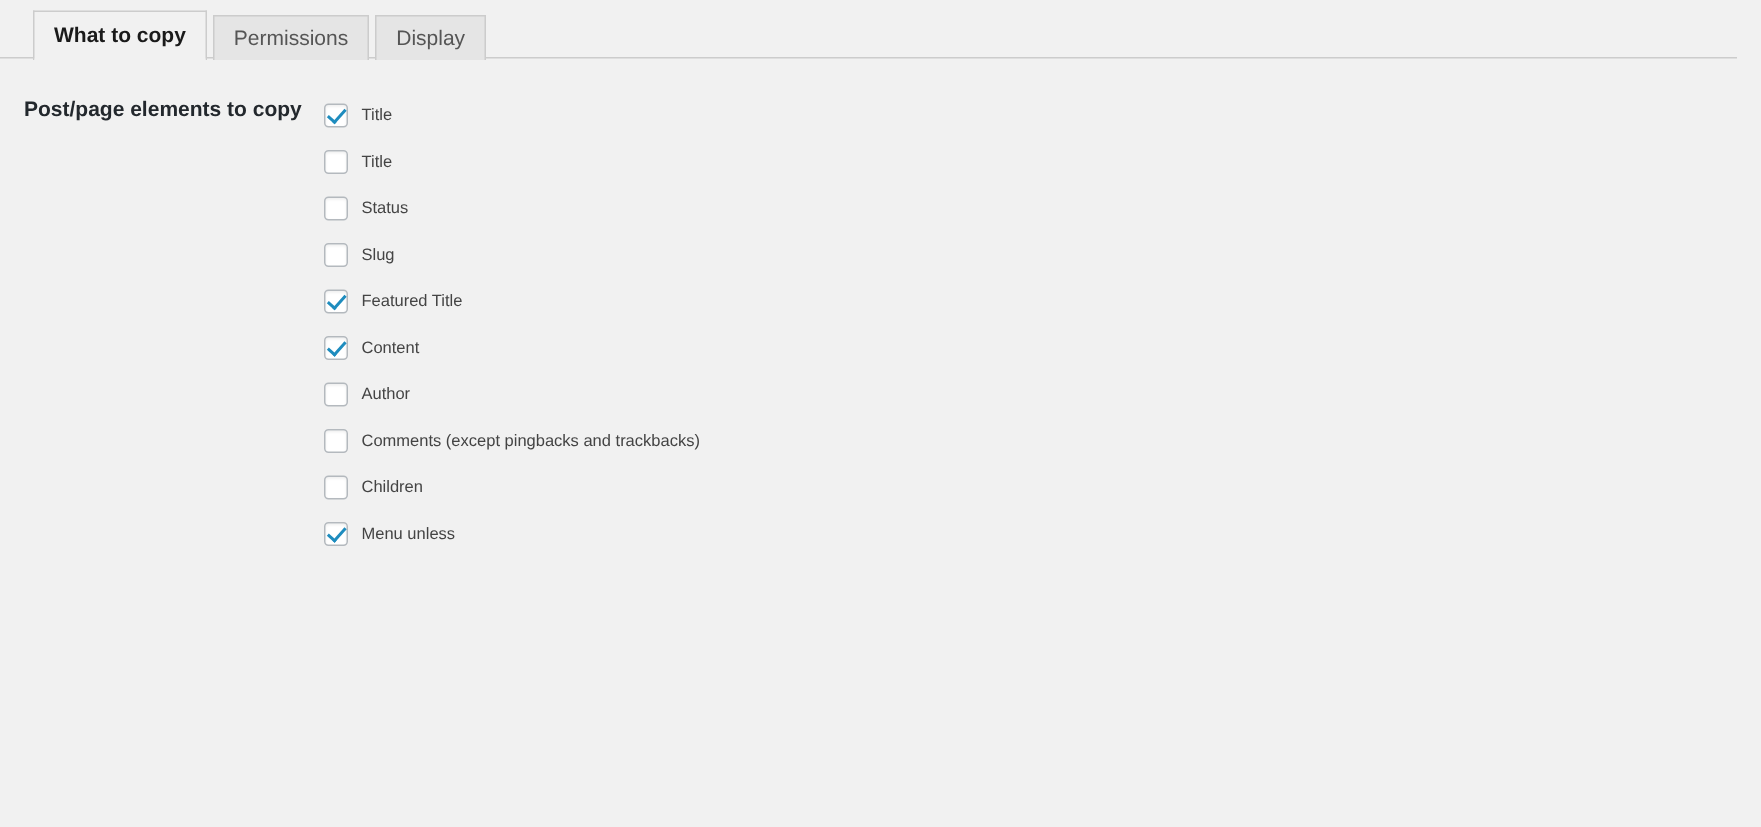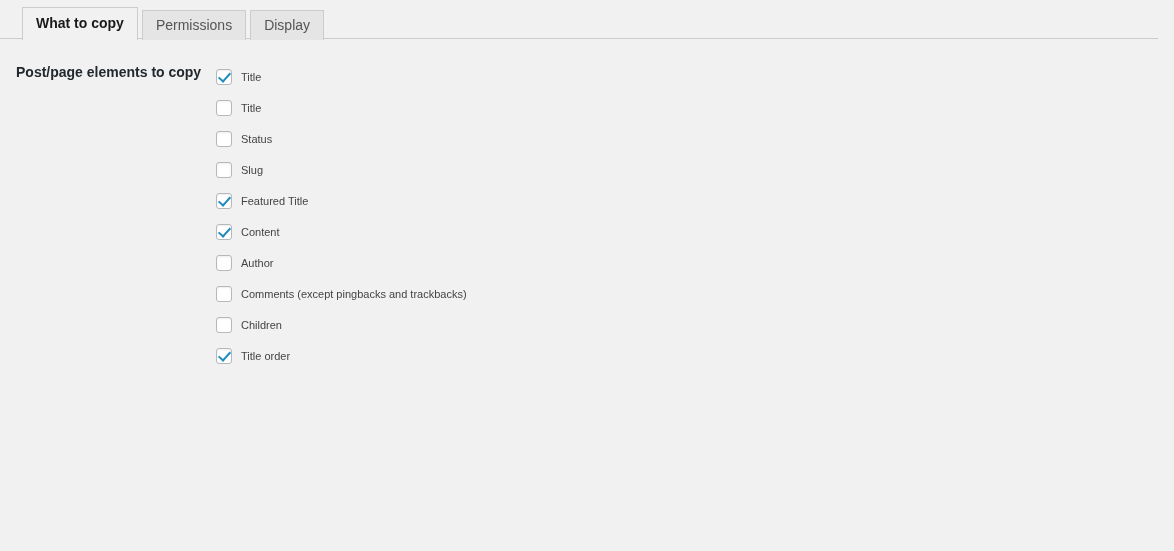--- a/index.html
+++ b/index.html
@@ -174,16 +174,16 @@
       <div class="option-row">
         <span class="checkbox"></span>
         <span class="option-label">Comments (except pingbacks and trackbacks)</span>
       </div>
       <div class="option-row">
         <span class="checkbox"></span>
         <span class="option-label">Children</span>
       </div>
       <div class="option-row">
         <span class="checkbox checked"></span>
-        <span class="option-label">Title order</span>
+        <span class="option-label">Menu unless</span>
       </div>
     </div>
 </div>
 
 </body></html>

